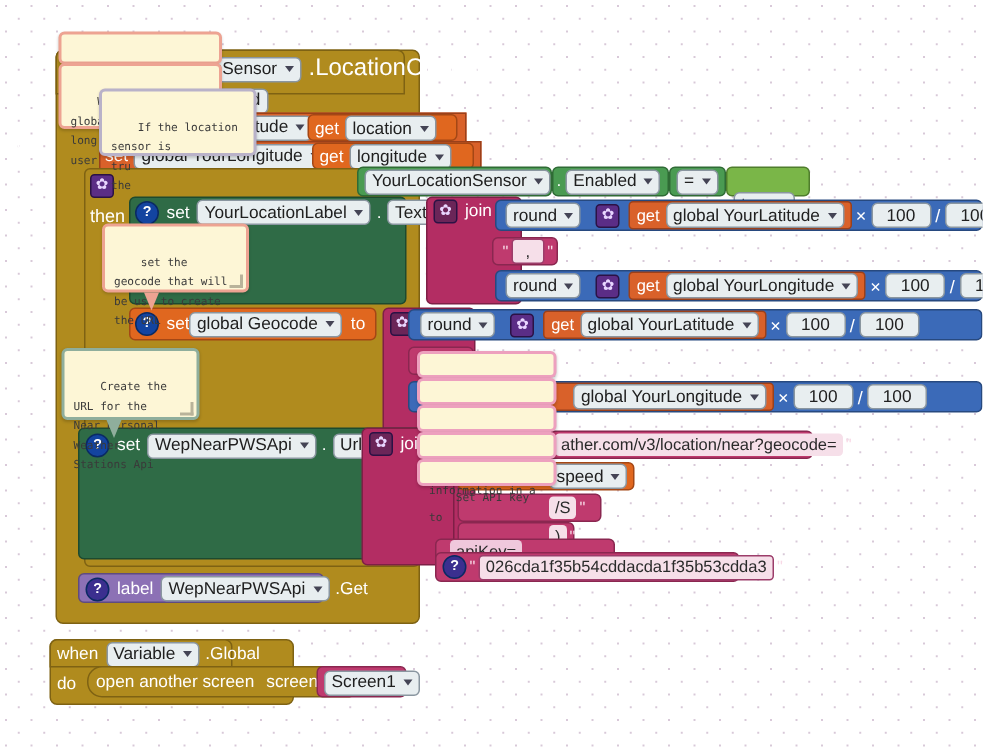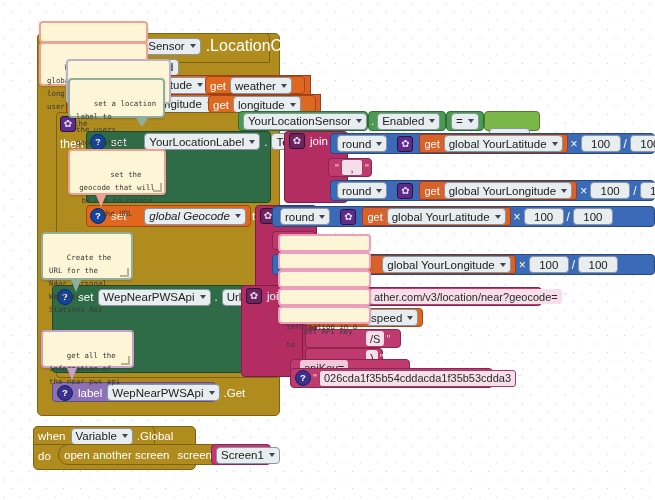--- a/index.html
+++ b/index.html
@@ -126,21 +126,21 @@
     <span class="field" style="margin-left:4px;">
       <span>global YourLatitude</span>
       <i class="caret"></i>
     </span>
     <span class="lbl" style="margin:0 6px;">to</span>
   </div>
   <div class="blk c-orange2" style="left:205px;top:76px;width:100px;height:18px;border-radius:4px;"></div>
   <div class="row" style="left:210px;top:78px;height:15px;">
     <span class="lbl">get</span>
     <span class="field" style="margin-left:4px;">
-      <span>weather</span>
+      <span>location</span>
       <i class="caret"></i>
     </span>
   </div>
 
   <div class="blk c-orange" style="left:66px;top:94px;width:255px;height:20px;"></div>
   <div class="row" style="left:70px;top:96px;height:16px;">
     <span class="lbl">set</span>
     <span class="field" style="margin-left:4px;">
       <span>global YourLongitude</span>
       <i class="caret"></i>
@@ -191,21 +191,21 @@
     <span class="field">
       <span>true</span>
       <i class="caret"></i>
     </span>
   </div>
 
   <div class="blk c-green" style="left:86px;top:131px;width:185px;height:72px;border-radius:4px;"></div>
   <div class="row" style="left:90px;top:133px;height:17px;">
     <span class="help">?</span>
     <span class="lbl" style="margin-left:5px;">set</span>
-    <span class="field" style="margin-left:18px;">
+    <span class="field" style="margin-left:5px;">
       <span>YourLocationLabel</span>
       <i class="caret"></i>
     </span>
     <span class="lbl" style="margin:0 4px;">.</span>
     <span class="field">
       <span>Text</span>
       <i class="caret"></i>
     </span>
     <span class="lbl" style="margin-left:6px;">to</span>
   </div>
@@ -260,21 +260,21 @@
     <span class="op">×</span>
     <span class="field plain" style="min-width:28px;justify-content:center;">100</span>
     <span class="op">/</span>
     <span class="field plain" style="min-width:28px;justify-content:center;">100</span>
   </div>
 
   <div class="blk c-orange2" style="left:86px;top:205px;width:165px;height:22px;border-radius:4px;"></div>
   <div class="row" style="left:90px;top:207px;height:18px;">
     <span class="help">?</span>
     <span class="lbl" style="margin-left:5px;">set</span>
-    <span class="field" style="margin-left:18px;font-style:italic;">
+    <span class="field" style="margin-left:0;">
       <span>global Geocode</span>
       <i class="caret"></i>
     </span>
     <span class="lbl" style="margin-left:6px;">to</span>
   </div>
 
   <div class="blk c-text" style="left:255px;top:205px;width:62px;height:160px;border-radius:4px;"></div>
   <div class="row" style="left:260px;top:208px;height:16px;">
     <span class="gear pink">✿</span>
     <span class="lbl" style="margin-left:5px;">join</span>
@@ -398,47 +398,36 @@
 long
 user</span>
   </div>
 
   <div class="cmt" style="left:66px;top:59px;width:105px;height:45px;border-color:#b9b2c9;">
     <span>If the location sensor is
 tru
 the</span>
   </div>
 
-  <div class="cmt" style="left:68px;top:78px;width:97px;height:40px;border-color:#8fae9c;border-width:2px;">
-    <span>set a location label to
-the users geolocation</span>
-    <i class="tail" style="left:66px;top:38px;border-left:6px solid transparent;border-right:6px solid transparent;border-top:9px solid #8fae9c;"></i>
-  </div>
-
-  <div class="cmt" style="left:68px;top:149px;width:98px;height:46px;border-color:#eda392;text-align:center;">
+
+  <div class="cmt" style="left:68px;top:149px;width:98px;height:46px;border-color:#eda392;">
     <span>set the geocode that will
 be use to create the URL</span>
     <i class="resz"></i>
     <i class="tail" style="left:26px;top:44px;border-left:5px solid transparent;border-right:5px solid transparent;border-top:12px solid #eda392;"></i>
   </div>
 
   <div class="cmt" style="left:41px;top:232px;width:92px;height:48px;border-color:#8fae9c;">
     <span>Create the URL for the
 Near Personal Weather
 Stations Api</span>
     <i class="resz"></i>
     <i class="tail" style="left:28px;top:46px;border-left:5px solid transparent;border-right:5px solid transparent;border-top:12px solid #8fae9c;"></i>
   </div>
 
-  <div class="cmt" style="left:41px;top:330px;width:93px;height:38px;border-color:#c9a0c8;">
-    <span>get all the information of
-the near pws api</span>
-    <i class="resz"></i>
-    <i class="tail" style="left:24px;top:36px;border-left:5px solid transparent;border-right:5px solid transparent;border-top:12px solid #c9a0c8;"></i>
-  </div>
 
   <div class="cmt" style="left:278px;top:234px;width:93px;height:18px;border-color:#eda0be;">
     <span>Fist data: geocode</span>
   </div>
   <div class="cmt" style="left:278px;top:252px;width:93px;height:18px;border-color:#eda0be;">
     <span>Users geocode</span>
   </div>
   <div class="cmt" style="left:278px;top:270px;width:93px;height:18px;border-color:#eda0be;">
     <span>Get the personal weather</span>
   </div>

